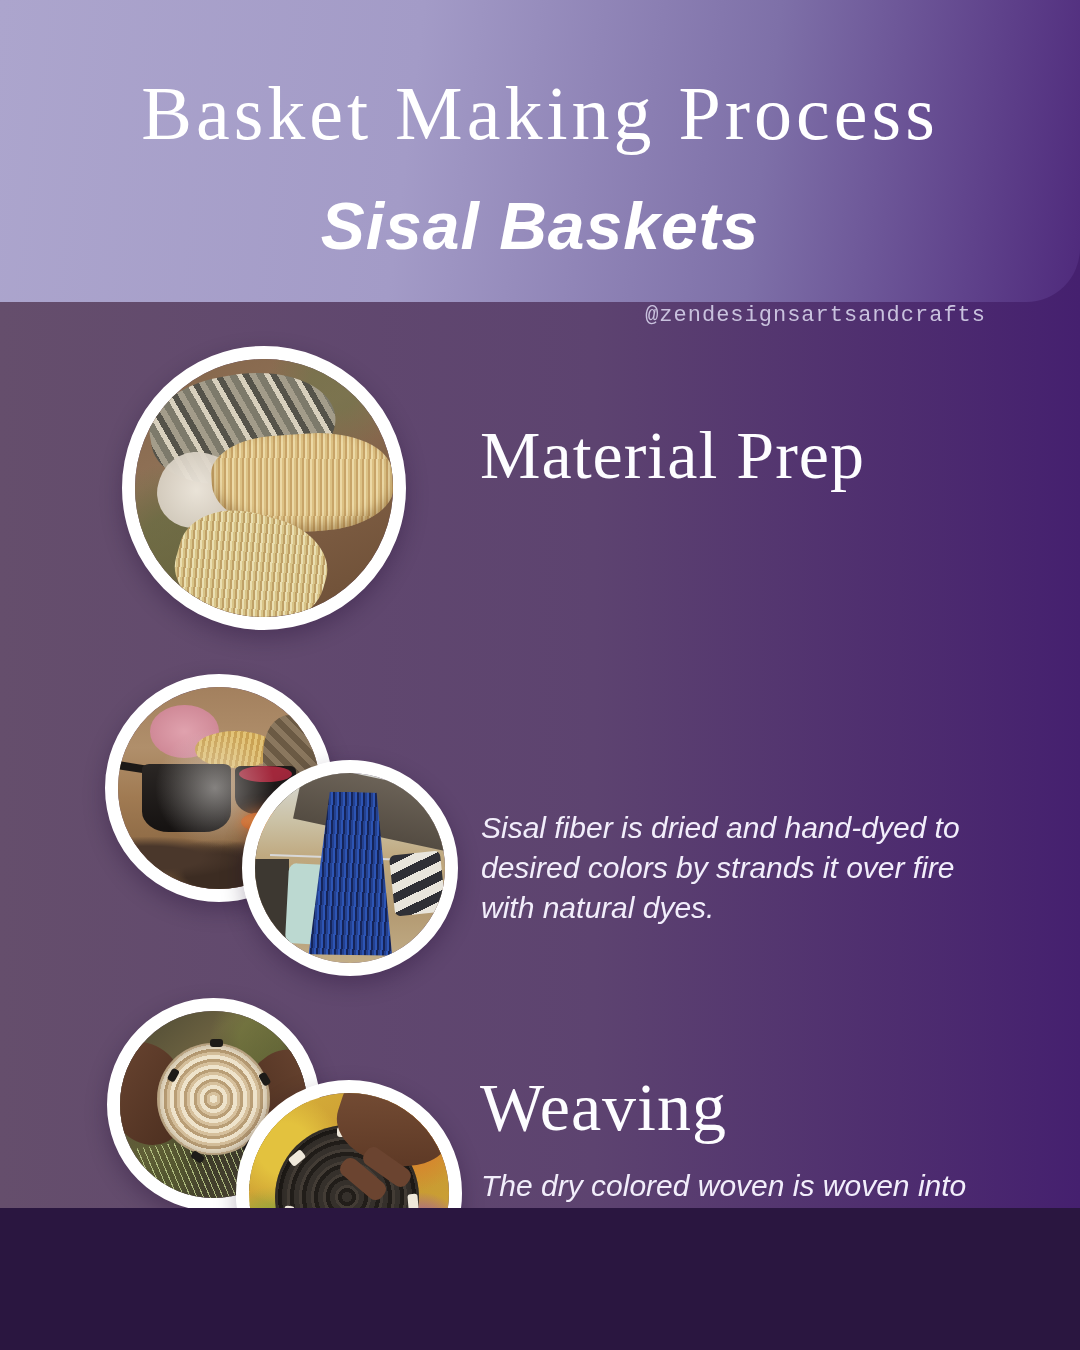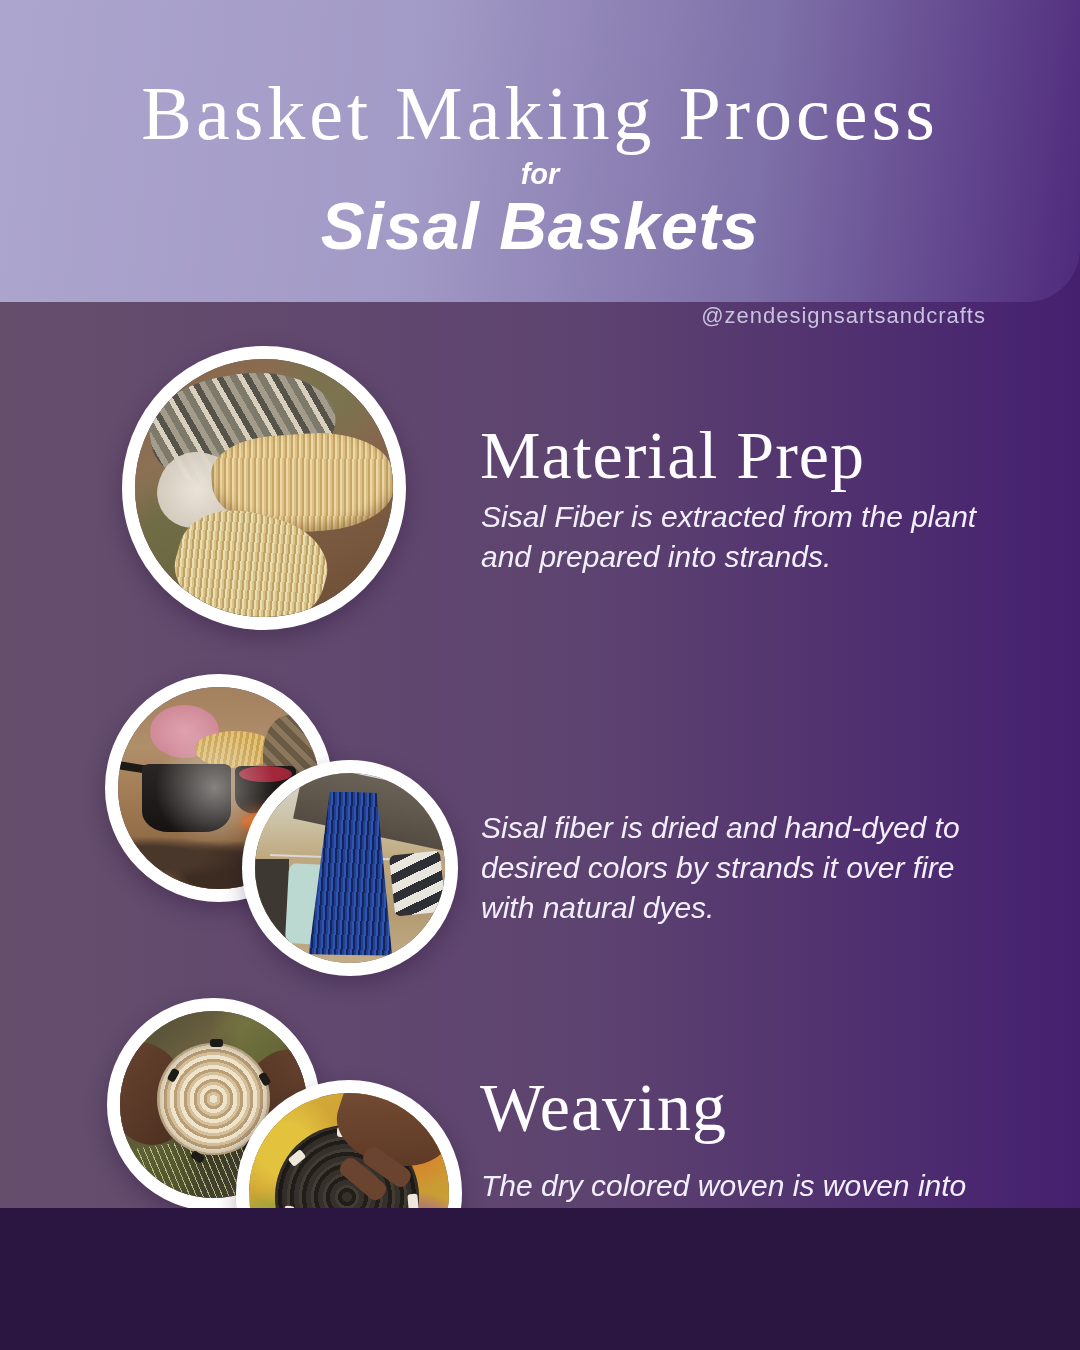--- a/index.html
+++ b/index.html
@@ -22,21 +22,21 @@
   .connector{
     position:absolute;top:158px;left:0;width:1080px;text-align:center;
     font-style:italic;font-weight:700;font-size:29px;color:#ffffff;
   }
   .subtitle{
     position:absolute;top:188px;left:0;width:1080px;text-align:center;
     font-style:italic;font-weight:700;font-size:66px;letter-spacing:1px;color:#ffffff;
   }
   .watermark{
     position:absolute;top:303px;right:94px;
-    font-family:Liberation Sans, sans-serif;font-size:22px;letter-spacing:1px;color:#c9c2de;
+    font-family:Liberation Mono, monospace;font-size:22px;letter-spacing:1px;color:#c9c2de;
   }
   
   .step-title{
     position:absolute;left:480px;
     font-family:"Liberation Serif",serif;font-weight:400;font-size:68px;
     letter-spacing:1px;color:#fdfdff;
   }
   .step-desc{
     position:absolute;left:481px;width:518px;
     font-style:italic;font-size:30px;line-height:1.33;color:#f2eefb;
@@ -148,33 +148,31 @@
   .f1{right:18%;top:32%;transform:rotate(35deg);}
   .f2{right:30%;top:38%;transform:rotate(40deg);}
 </style>
 </head>
 <body>
 
 <div class="canvas">
 
   <div class="header-band"></div>
   <div class="main-title">Basket Making Process</div>
-  <div class="connector">for</div>
   <div class="subtitle">Sisal Baskets</div>
   <div class="watermark">@zendesignsartsandcrafts</div>
 
   <div class="photo-circle c1">
     <div class="earth"></div>
     <div class="cloth-person"></div>
     <div class="white-cloth"></div>
     <div class="fiber-main"></div>
     <div class="fiber-lower"></div>
   </div>
   <div class="step-title t1">Material Prep</div>
-  <div class="step-desc d1">Sisal Fiber is extracted from the plant and prepared into strands.</div>
 
   <div class="photo-circle c2a">
     <div class="yard"></div>
     <div class="pink-sack"></div>
     <div class="straw-pile"></div>
     <div class="skirt"></div>
     <div class="stones"></div>
     <div class="pot-handle"></div>
     <div class="pot-left"></div>
     <div class="pot-right"></div>

